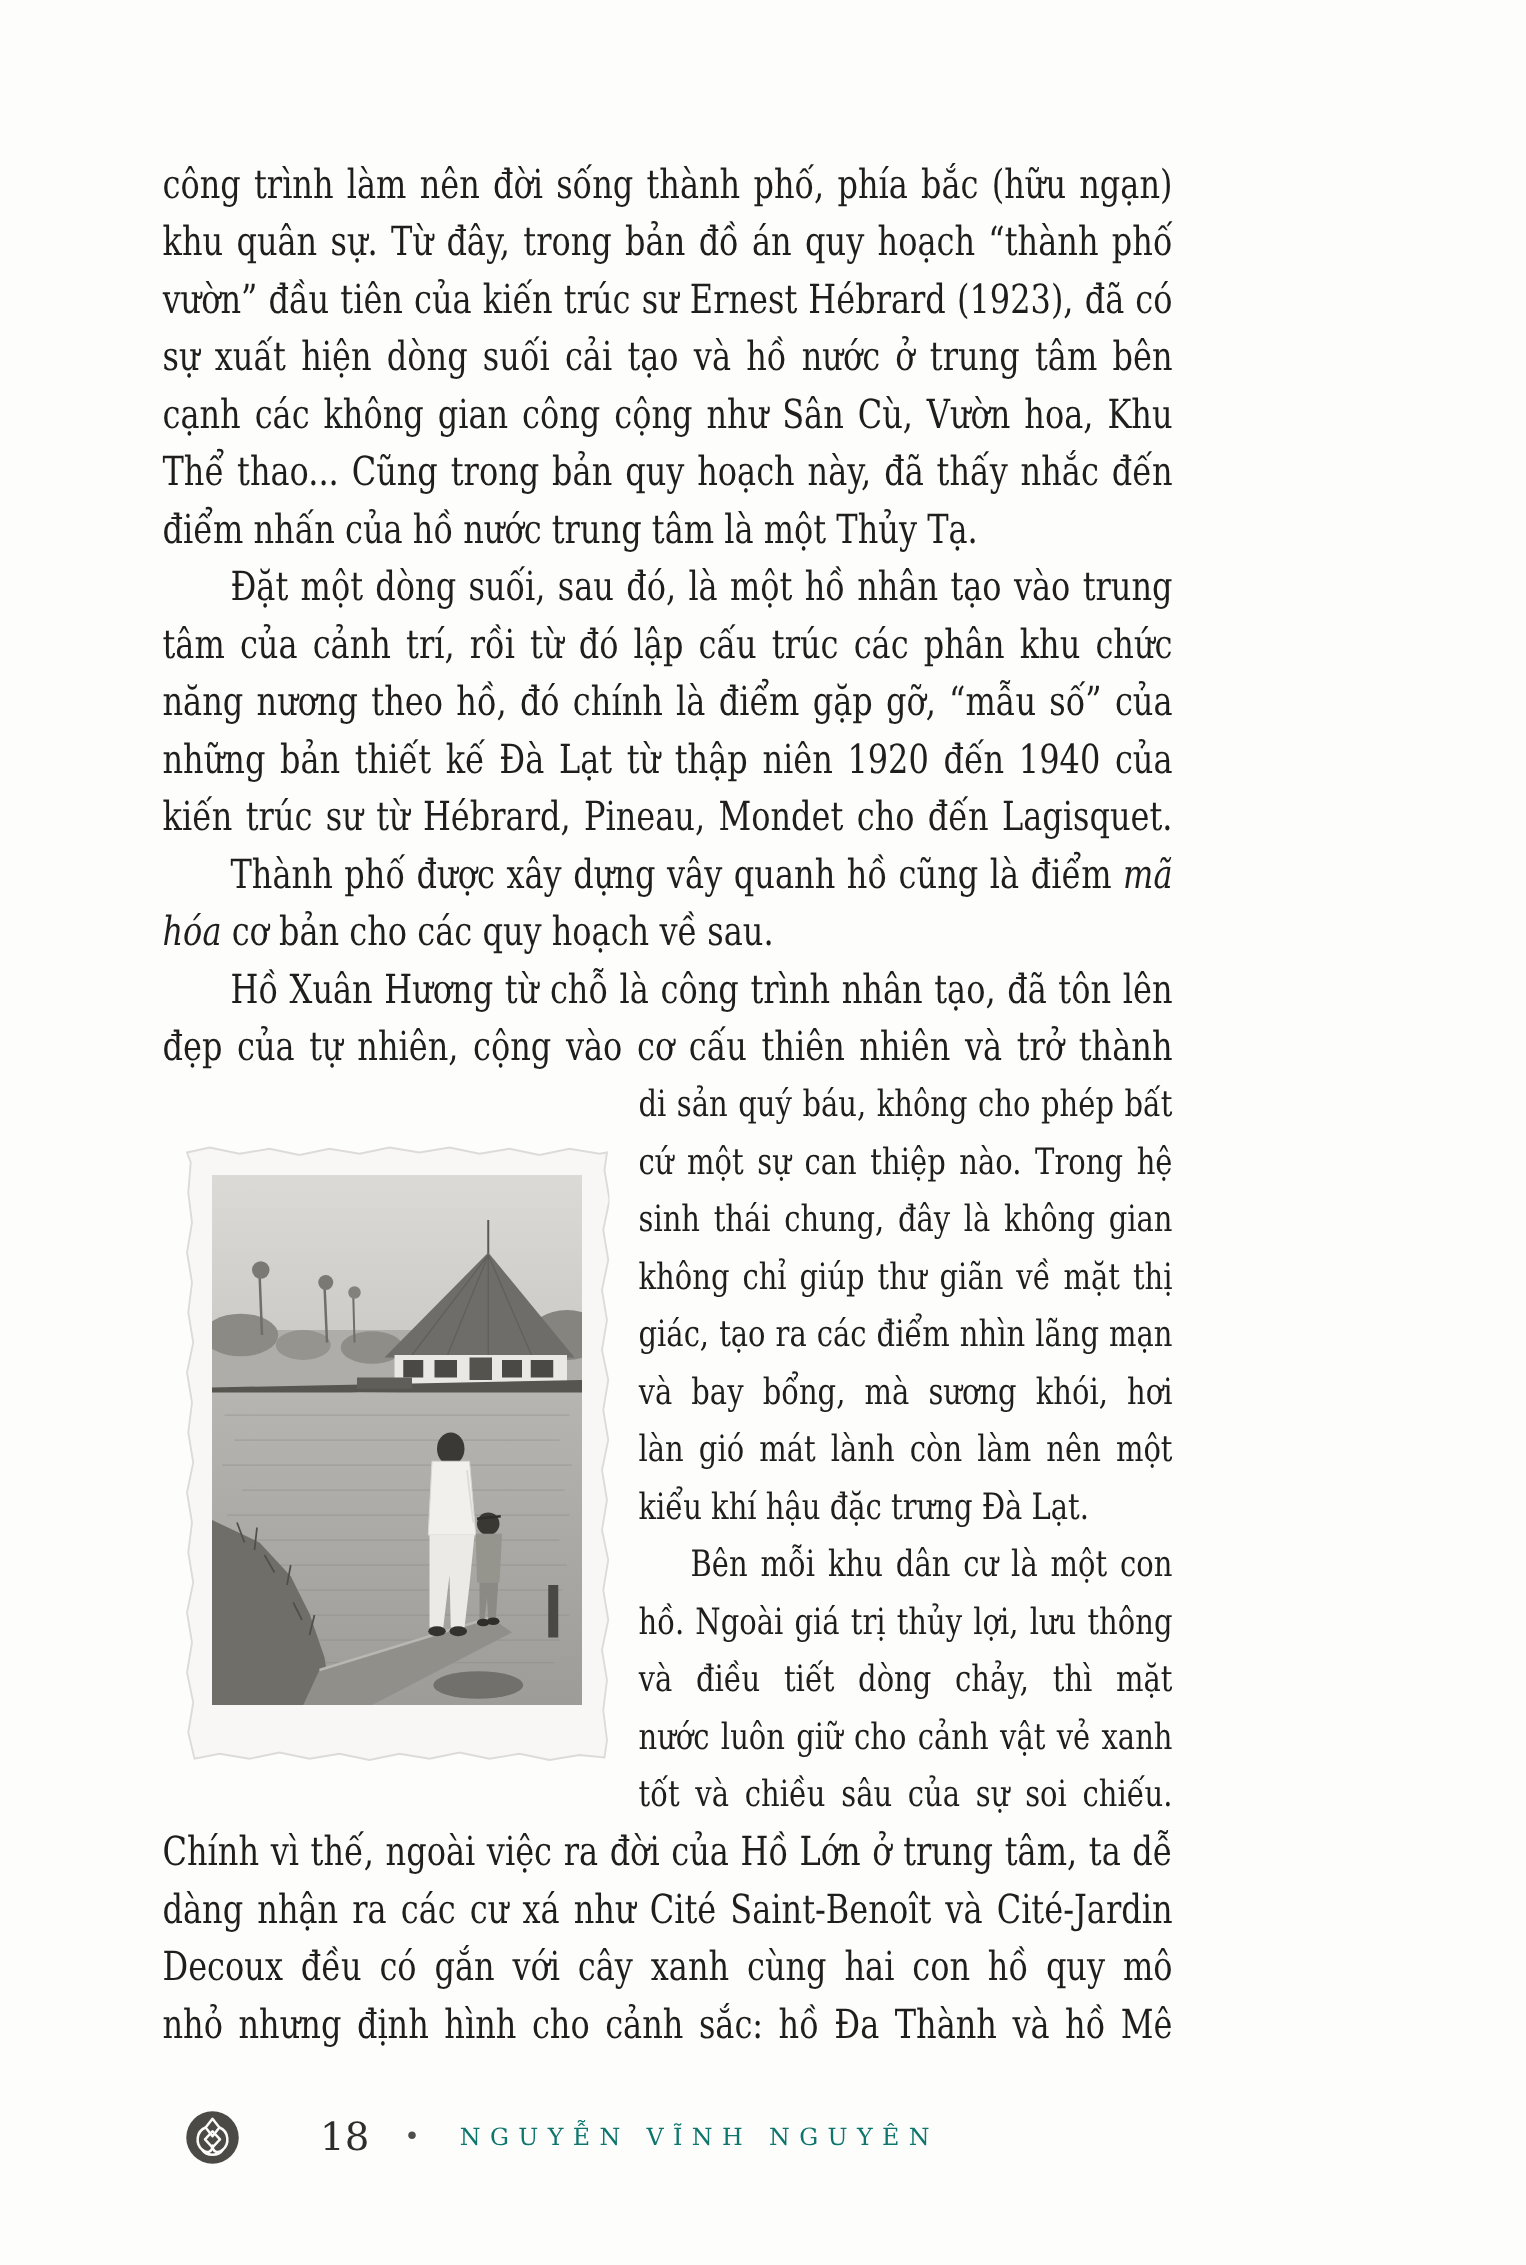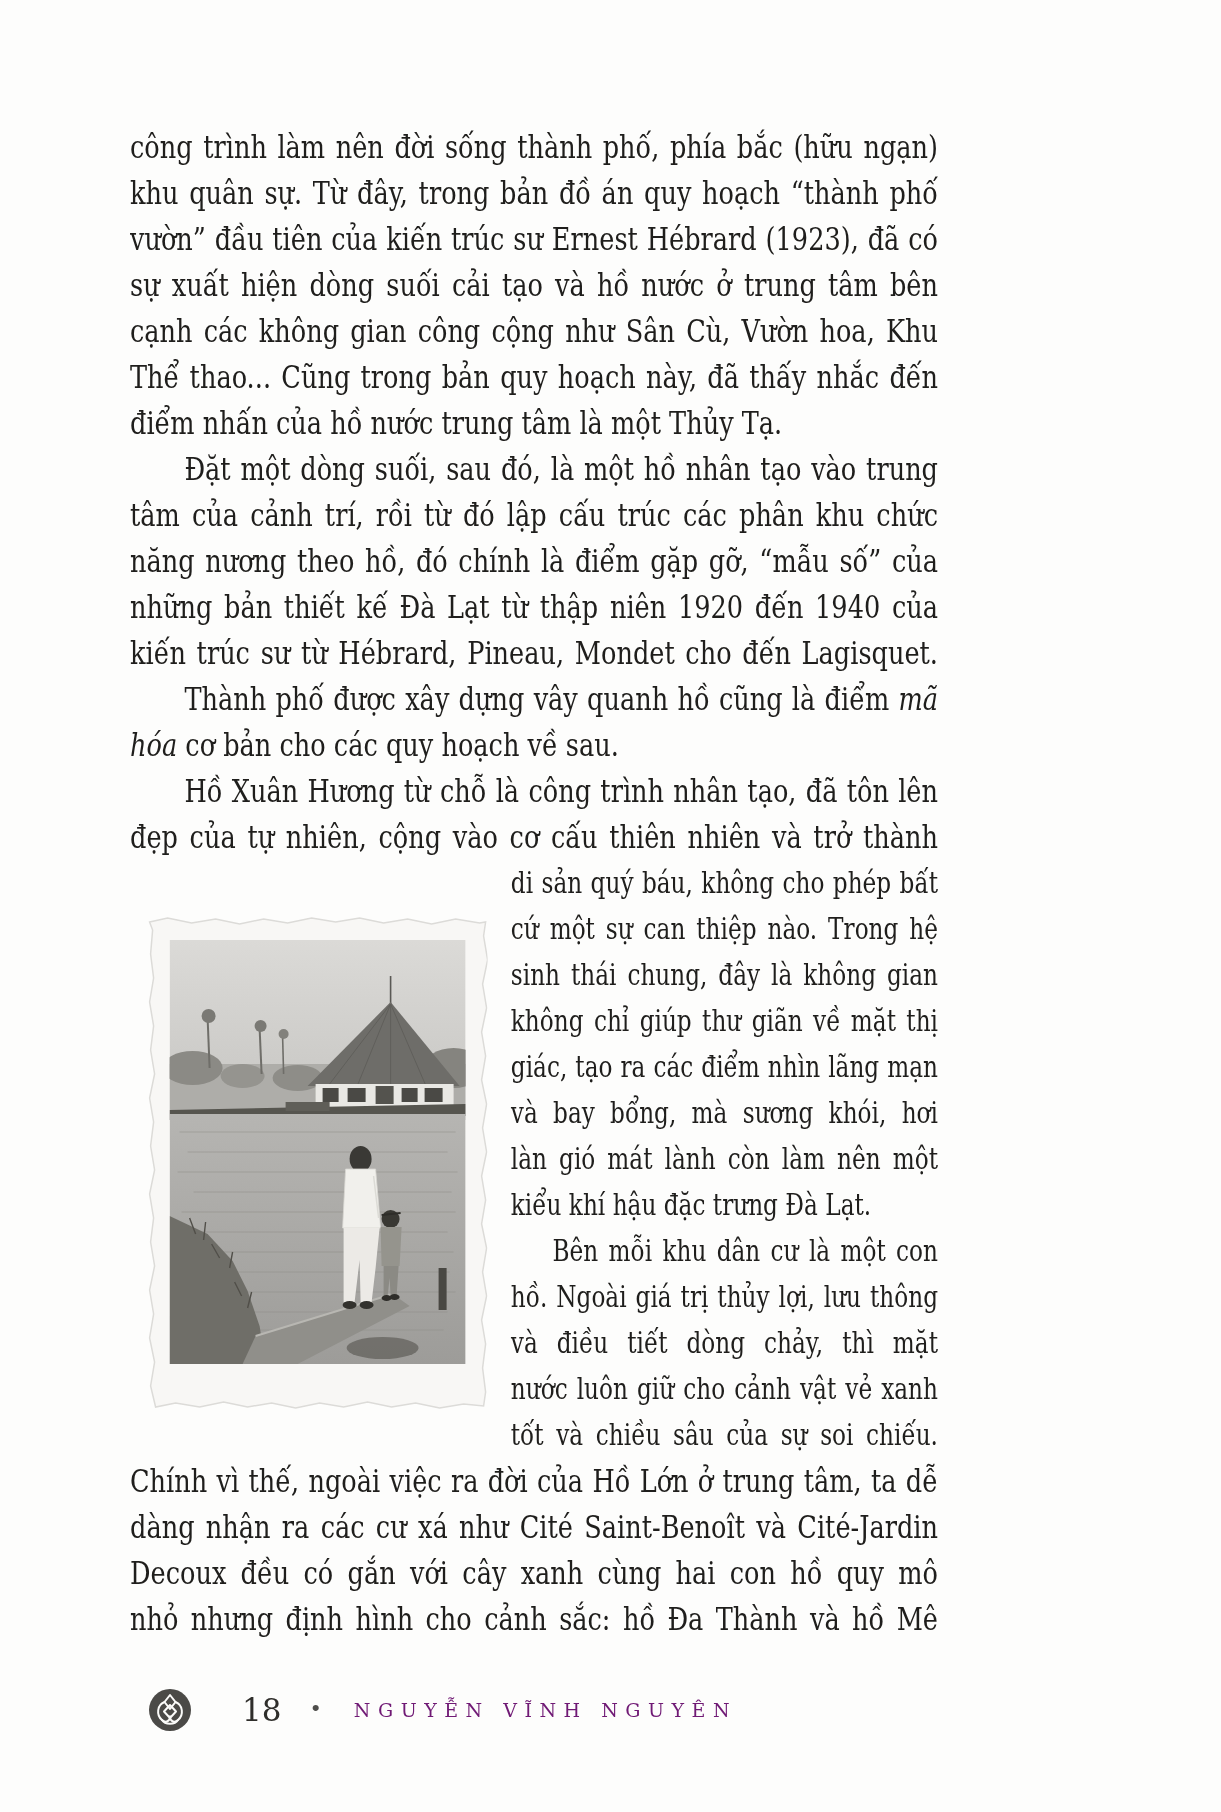--- a/index.html
+++ b/index.html
@@ -29,28 +29,28 @@
   .wrap-col{width:534px;flex:0 0 534px;font-size:29px;}
   .wrap-col .bline.indent{padding-left:52px;}
   .em{font-style:italic;}
   
   .footer{
     position:absolute;left:148px;top:1688px;
     display:flex;align-items:center;
   }
   .footer .logo{flex:0 0 44px;}
   .page-num{
-    margin-left:50px;font-size:31px;color:#2f2e2b;line-height:44px;
+    margin-left:64px;font-size:31px;color:#2f2e2b;line-height:44px;
   }
   .dot-sep{
     margin-left:28px;margin-right:32px;font-size:21px;color:#4f4e4b;
     position:relative;top:-1px;
   }
   .author{
-    font-size:19px;letter-spacing:7.5px;color:#701a75;line-height:44px;
+    font-size:19px;letter-spacing:7.5px;color:#0f766e;line-height:44px;
     white-space:nowrap;
   }
 </style>
 </head>
 <body>
 
 <div class="page">
 
   <div class="text-block">
 

